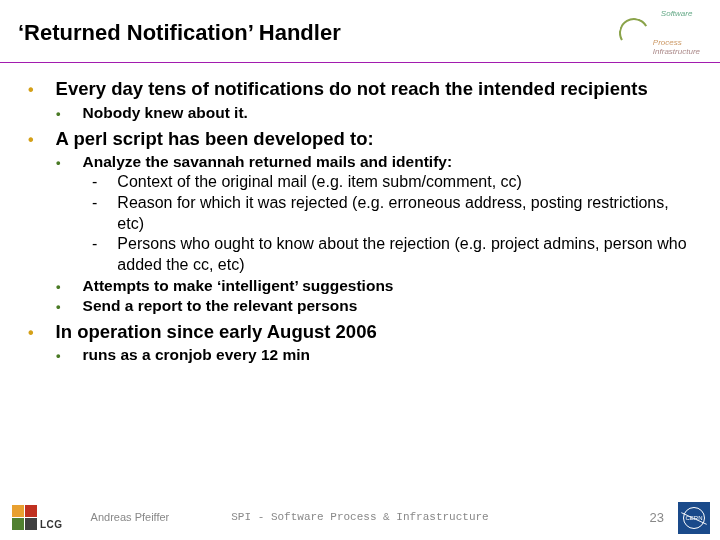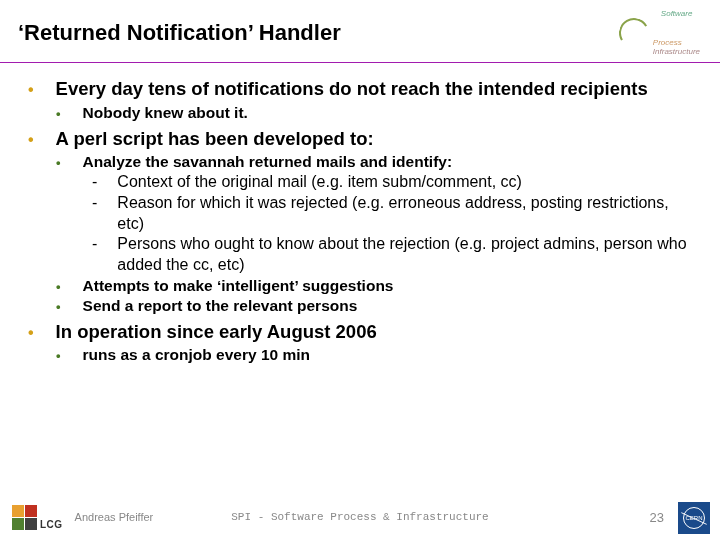--- a/index.html
+++ b/index.html
@@ -99,20 +99,21 @@
 
   .footer {
     position: absolute;
     bottom: 0;
     left: 0;
     right: 0;
     height: 42px;
     display: flex;
     align-items: center;
     padding: 0 12px 4px 12px;
+    gap: 16px;
   }
   .lcg-logo {
     display: flex;
     align-items: flex-end;
     gap: 3px;
     margin-right: 12px;
   }
   .lcg-blocks {
     display: grid;
     grid-template-columns: 12px 12px;
@@ -248,21 +249,21 @@
 
     <li>
       <div class="line">
         <span class="bullet1">•</span>
         <span class="txt">In operation since early August 2006</span>
       </div>
       <ul class="lvl2">
         <li>
           <div class="line">
             <span class="bullet2">•</span>
-            <span class="txt">runs as a cronjob every 10 min</span>
+            <span class="txt">runs as a cronjob every 12 min</span>
           </div>
         </li>
       </ul>
     </li>
 
   </ul>
 </div>
 
 <div class="footer">
   <div class="lcg-logo">

